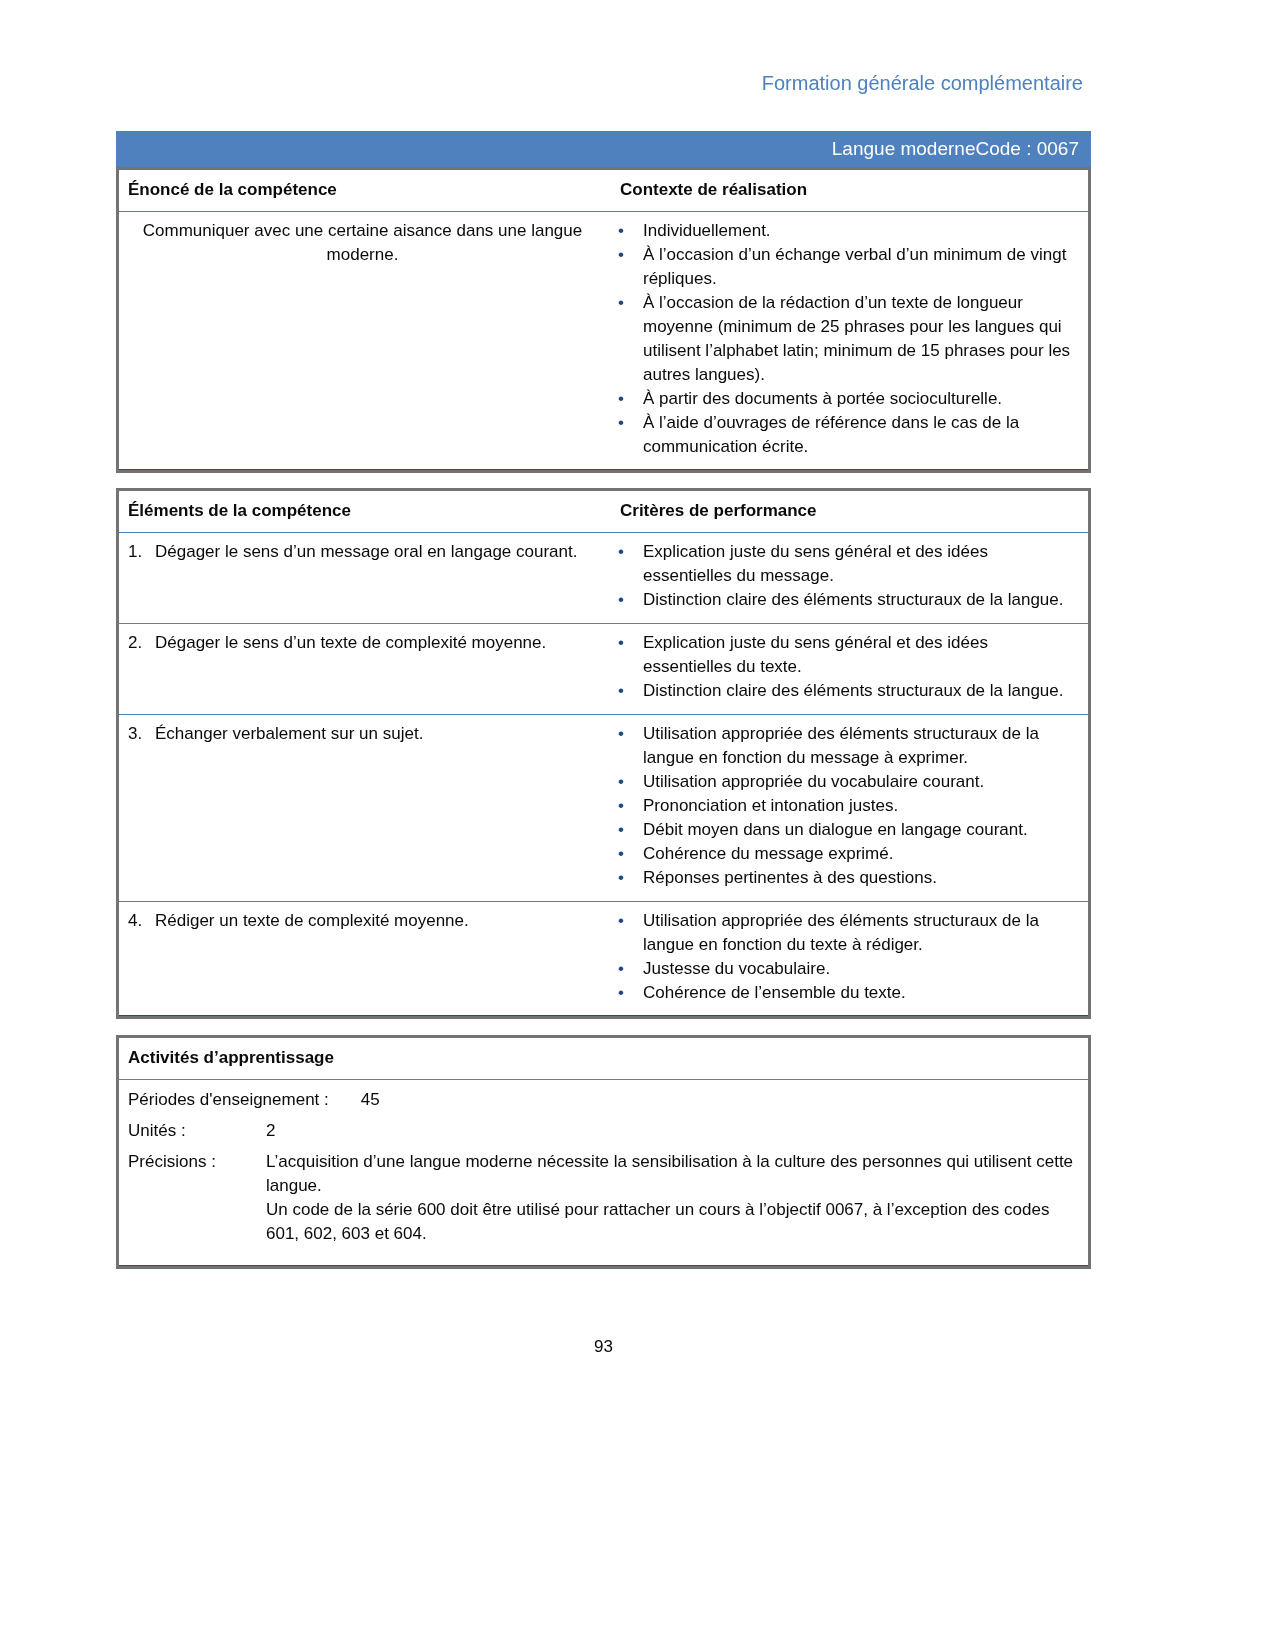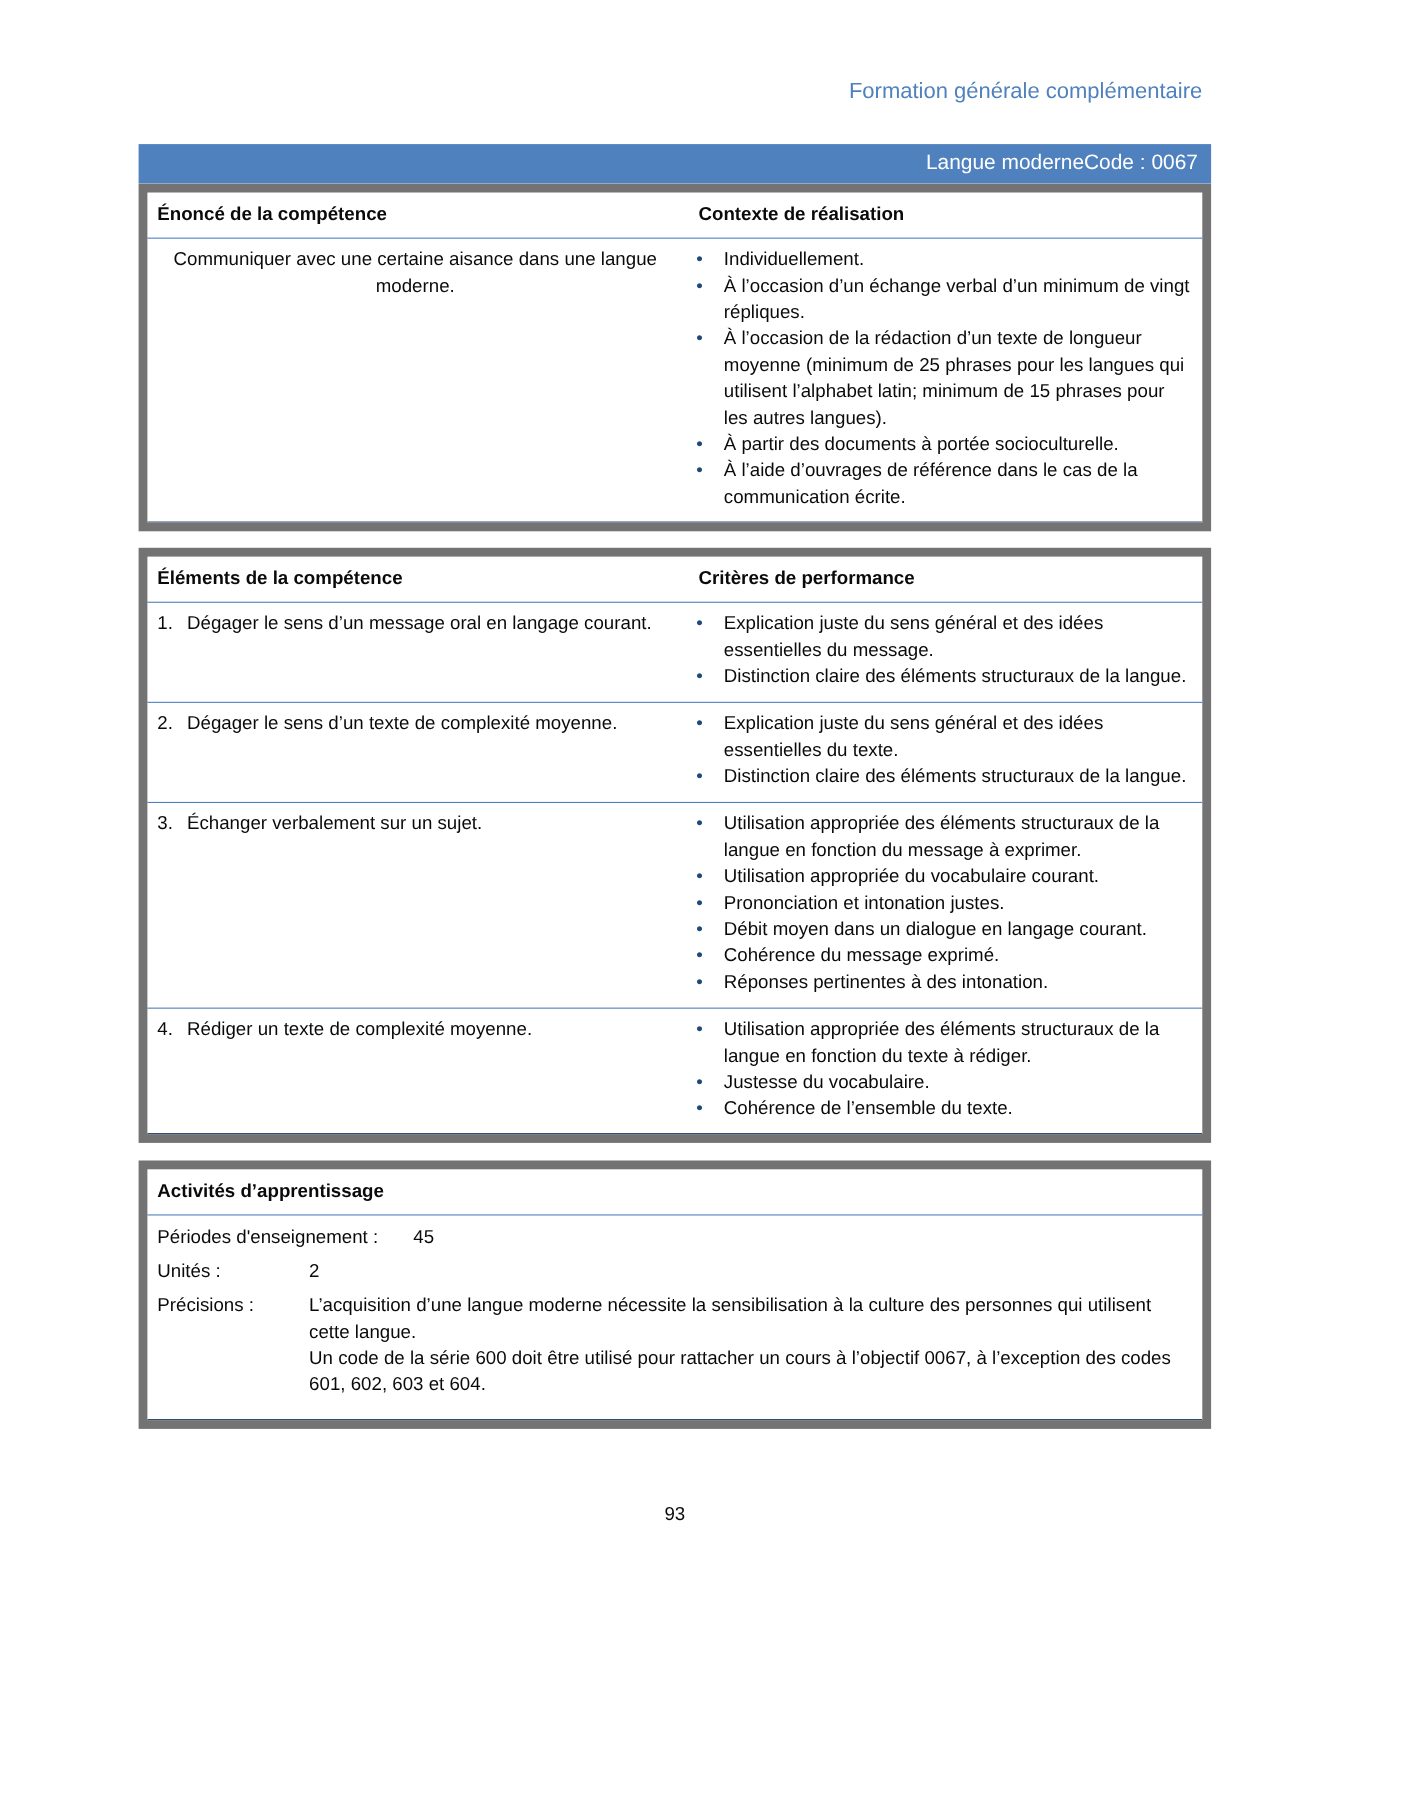--- a/index.html
+++ b/index.html
@@ -5,21 +5,21 @@
   * { margin:0; padding:0; box-sizing:border-box; }
   html,body { background:#ffffff; }
   body {
     width:1275px; height:1650px;
     font-family:"Liberation Sans", sans-serif;
     color:#0a0a0a;
     font-size:17px;
     line-height:24px;
   }
   .page { position:relative; width:1275px; height:1650px; overflow:hidden; }
-  .content { position:absolute; left:126px; top:0; width:975px; }
+  .content { position:absolute; left:116px; top:0; width:975px; }
 
   
   .doc-header {
     margin-top:70px;
     text-align:right;
     padding-right:8px;
     color:#4e81bd;
     font-size:20px;
     line-height:26px;
   }
@@ -46,21 +46,21 @@
   }
   .col-heading {
     color:#4e81bd;
     font-weight:bold;
     font-size:21px;
     padding-left:9px;
   }
 
   
   .tbl {
-    border:8px solid #737373;
+    border:3px solid #737373;
     background:#ffffff;
     box-shadow: inset 0 -1px 0 #2c4d78;
   }
   .tbl + .tbl { margin-top:15px; }
   .tbl-head {
     display:grid;
     grid-template-columns:492px 1fr;
     border-bottom:1px solid #4e81bd;
     font-weight:bold;
     padding:8px 0 9px;
@@ -182,21 +182,21 @@
           <span class="num">3.</span>
           <span>Échanger verbalement sur un sujet.</span>
         </div>
         <div class="cell-right">
           <ul class="bullets">
             <li>Utilisation appropriée des éléments structuraux de la langue en fonction du message à exprimer.</li>
             <li>Utilisation appropriée du vocabulaire courant.</li>
             <li>Prononciation et intonation justes.</li>
             <li>Débit moyen dans un dialogue en langage courant.</li>
             <li>Cohérence du message exprimé.</li>
-            <li>Réponses pertinentes à des intonation.</li>
+            <li>Réponses pertinentes à des questions.</li>
           </ul>
         </div>
       </div>
 
       <div class="tbl-row">
         <div class="numbered">
           <span class="num">4.</span>
           <span>Rédiger un texte de complexité moyenne.</span>
         </div>
         <div class="cell-right">

